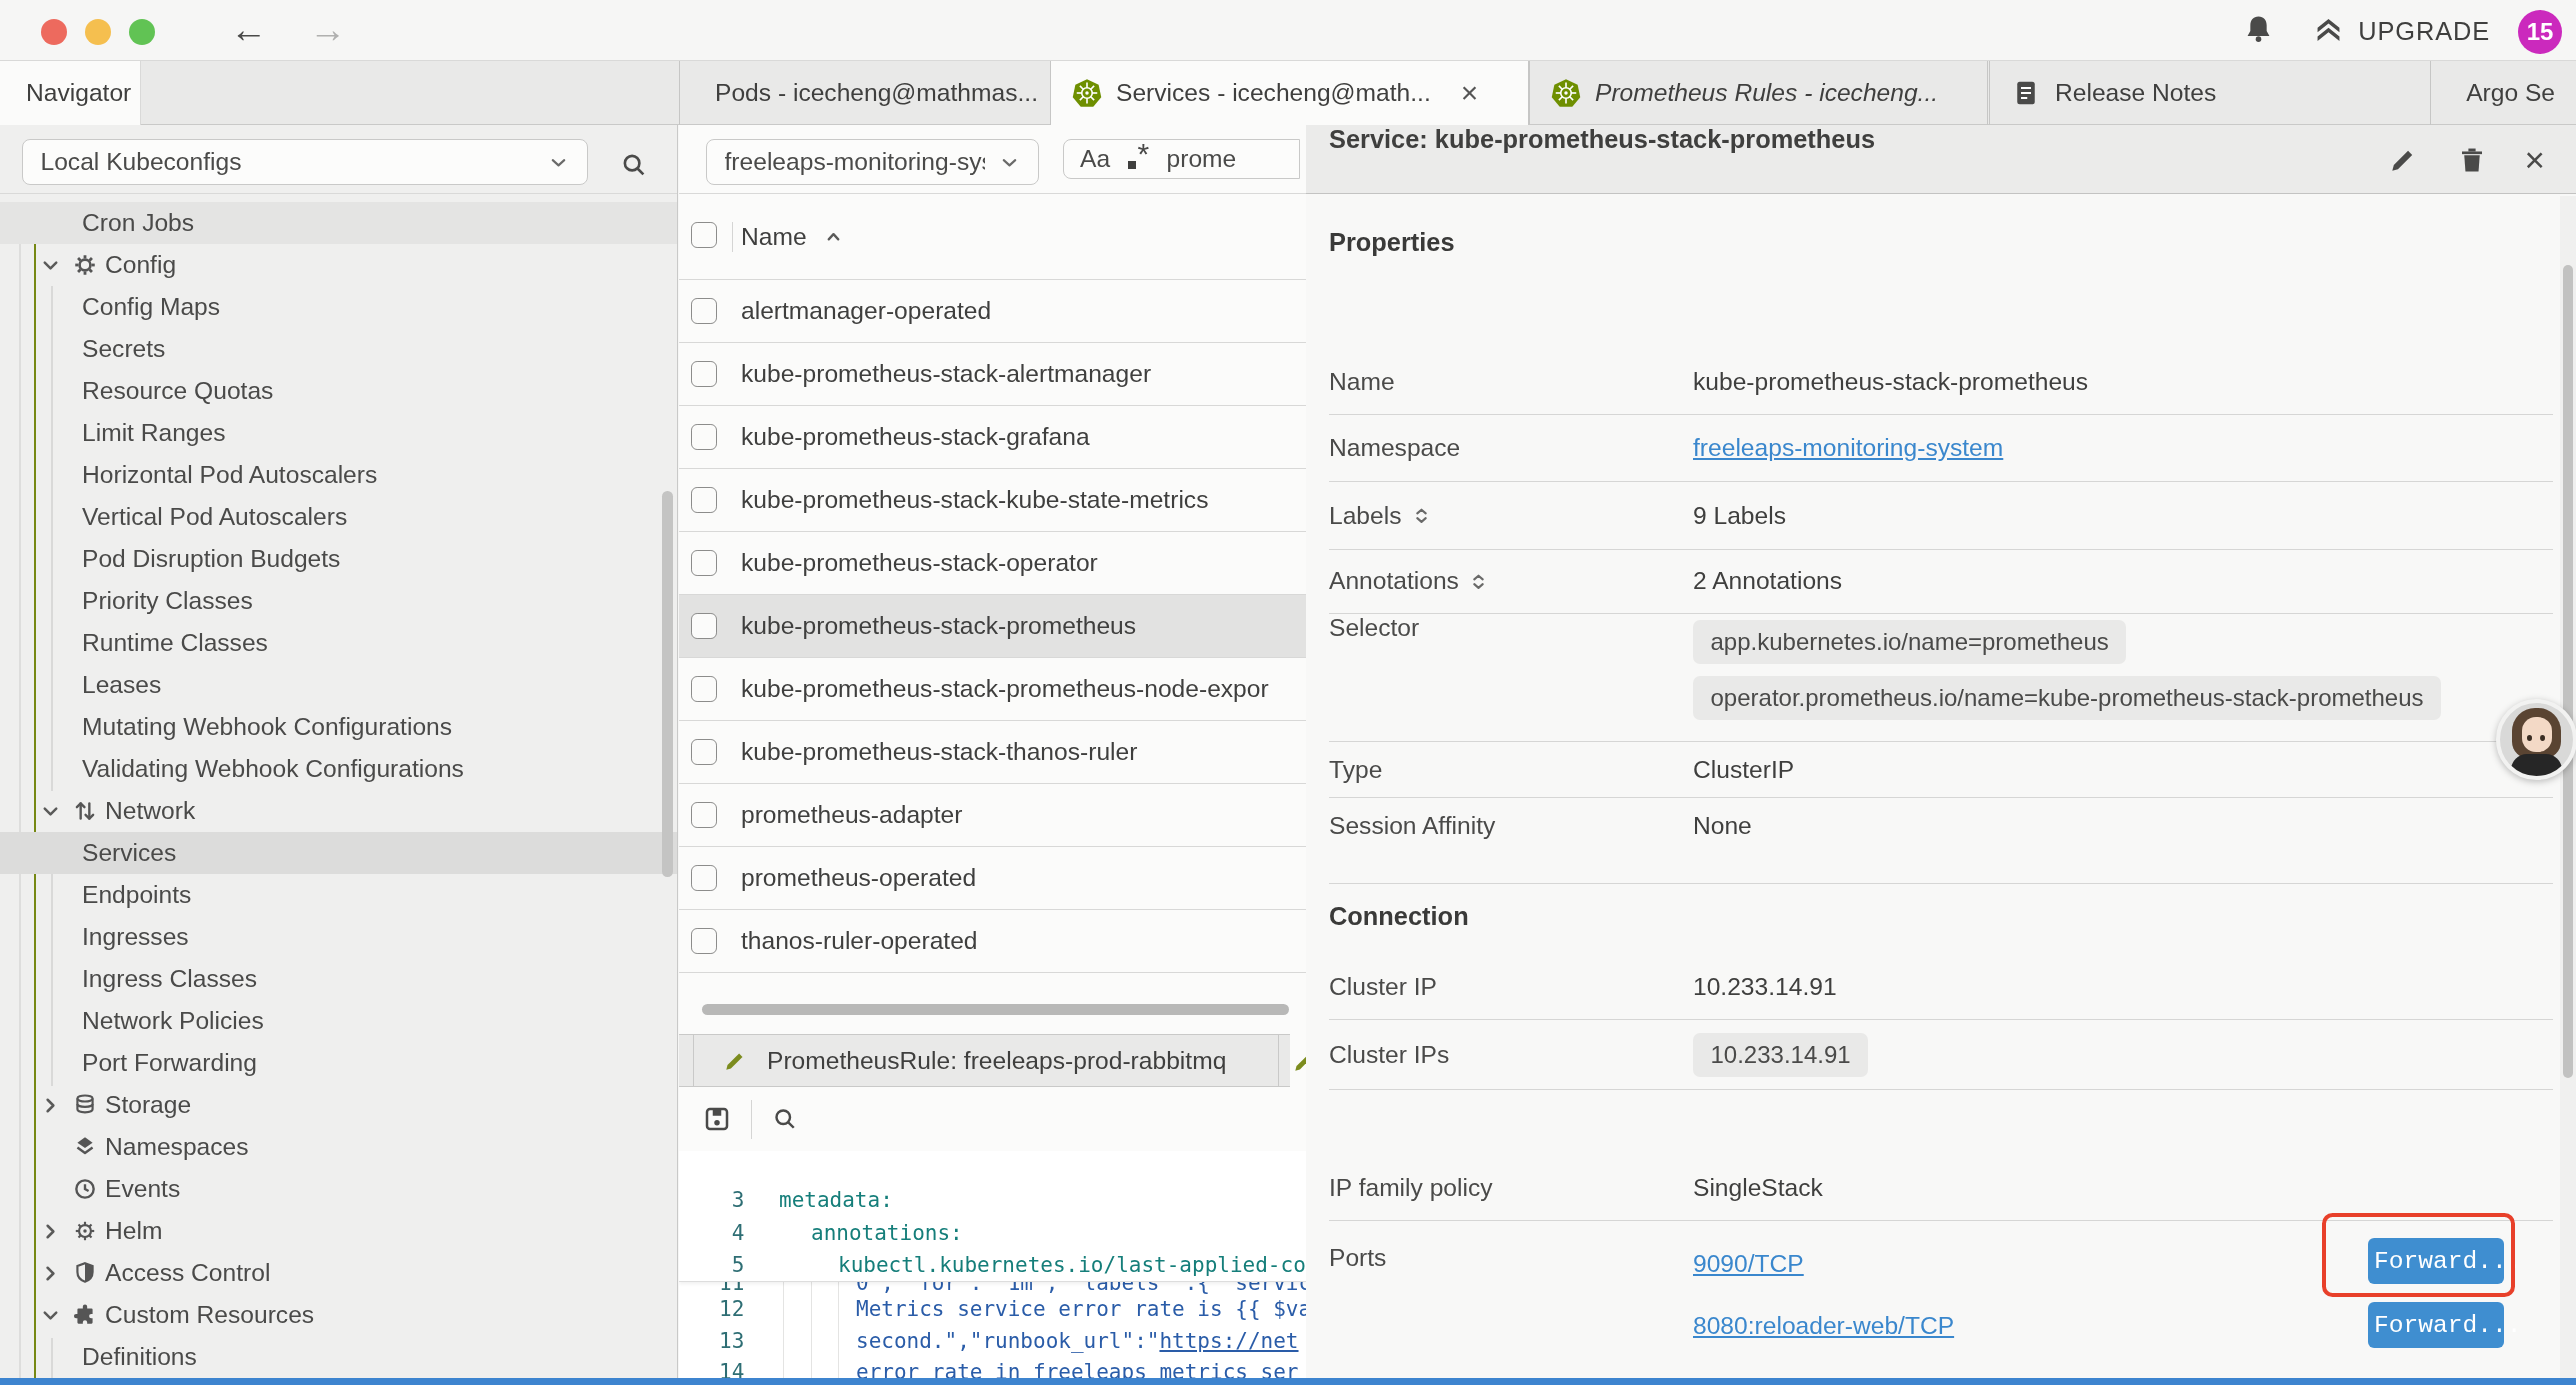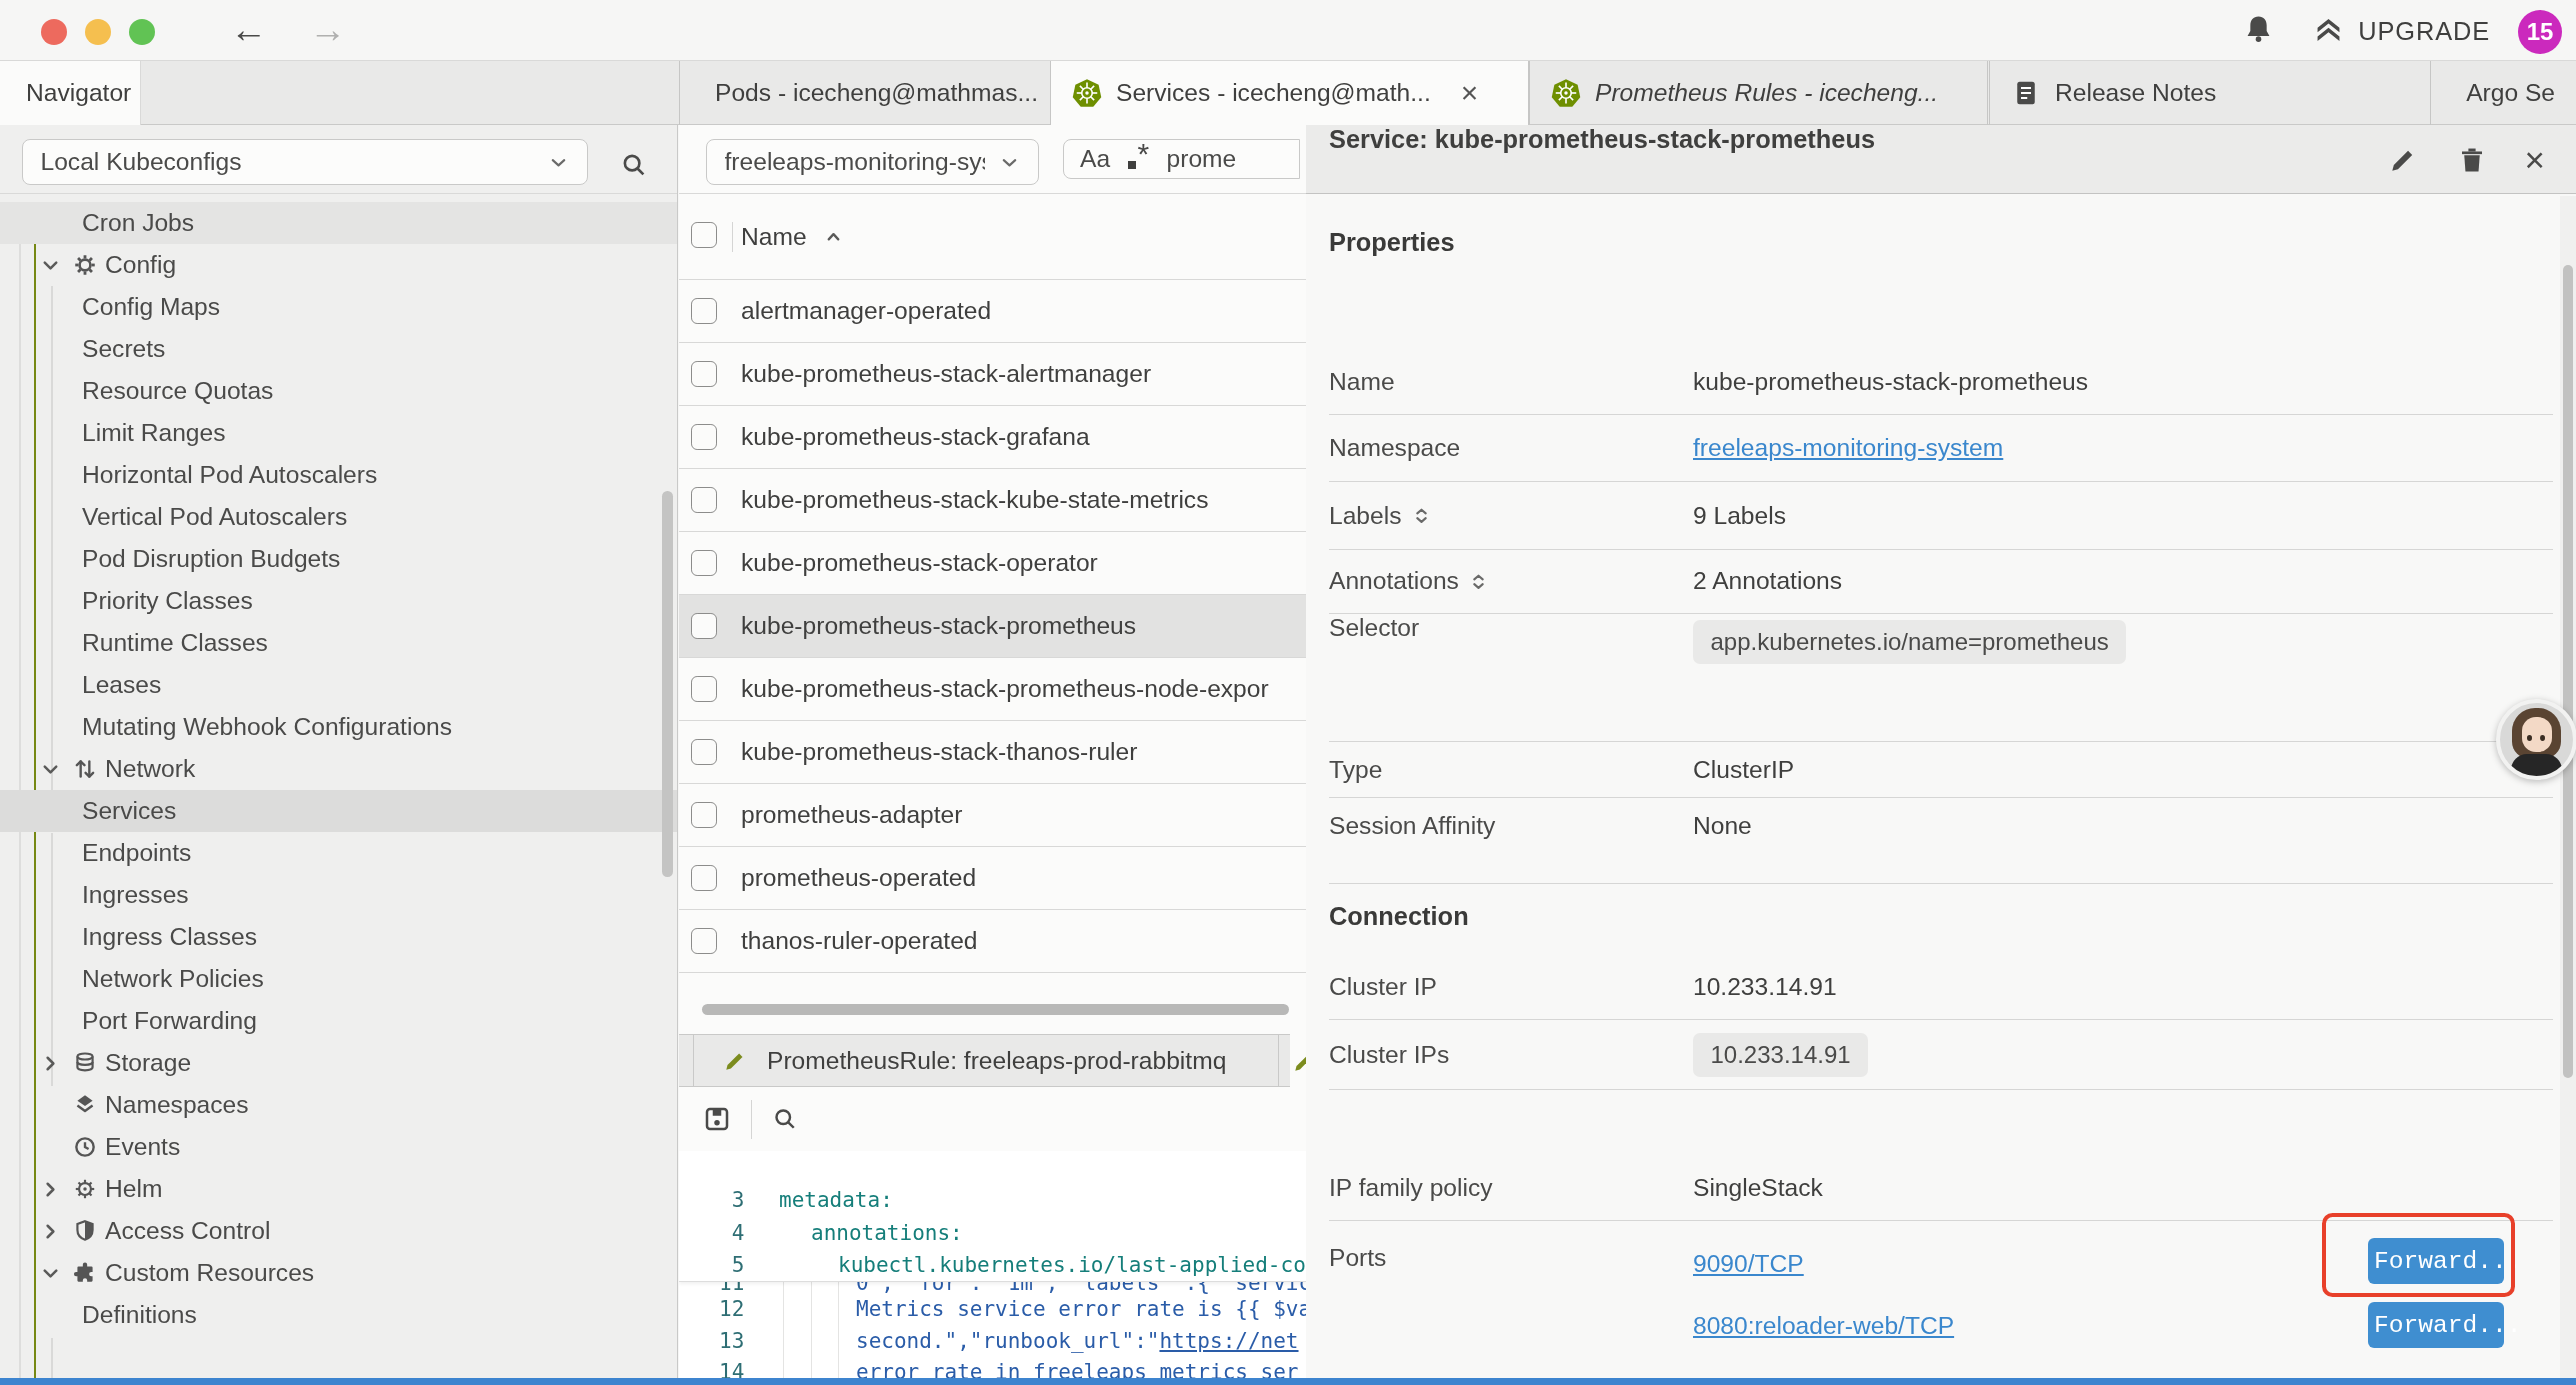--- a/index.html
+++ b/index.html
@@ -369,20 +369,23 @@
       </div>
     <div class="trow child">
         <span class="tlabel">Runtime Classes</span>
       </div>
     <div class="trow child">
         <span class="tlabel">Leases</span>
       </div>
     <div class="trow child">
         <span class="tlabel">Mutating Webhook Configurations</span>
       </div>
+    <div class="trow child">
+        <span class="tlabel">Validating Webhook Configurations</span>
+      </div>
     <div class="trow group">
       <svg class="i chev" width="23" height="23" viewBox="0 0 24 24">
           <use href="#chevdown"></use>
         </svg>
       <svg class="i gicon" width="26" height="26" viewBox="0 0 24 24">
           <use href="#updown"></use>
         </svg>
       <span class="tlabel">Network</span>
       </div>
     <div class="trow child selected">
@@ -636,20 +639,21 @@
         <span>Annotations</span>
       <svg class="i" width="19" height="23" viewBox="0 0 18 20">
           <use href="#dblcaret"></use>
         </svg>
       </span>
     <span class="dv">2 Annotations</span>
     </div>
   <div class="drow selrow" style="top:489px;height:128px;align-items:flex-start">
     <span class="dl" style="">Selector</span>
     <span class="chip c1">app.kubernetes.io/name=prometheus</span>
+    <span class="chip c2">operator.prometheus.io/name=kube-prometheus-stack-prometheus</span>
     </div>
   <div class="drow" style="top:617px;height:56px">
     <span class="dl">Type</span>
     <span class="dv">ClusterIP</span>
     </div>
   <div class="drow" style="top:673px;height:86px;align-items:flex-start">
     <span class="dl" style="margin-top:14px">Session Affinity</span>
     <span class="dv" style="margin-top:14px">None</span>
     </div>
   <div class="sechead" style="top:777px">Connection</div>

